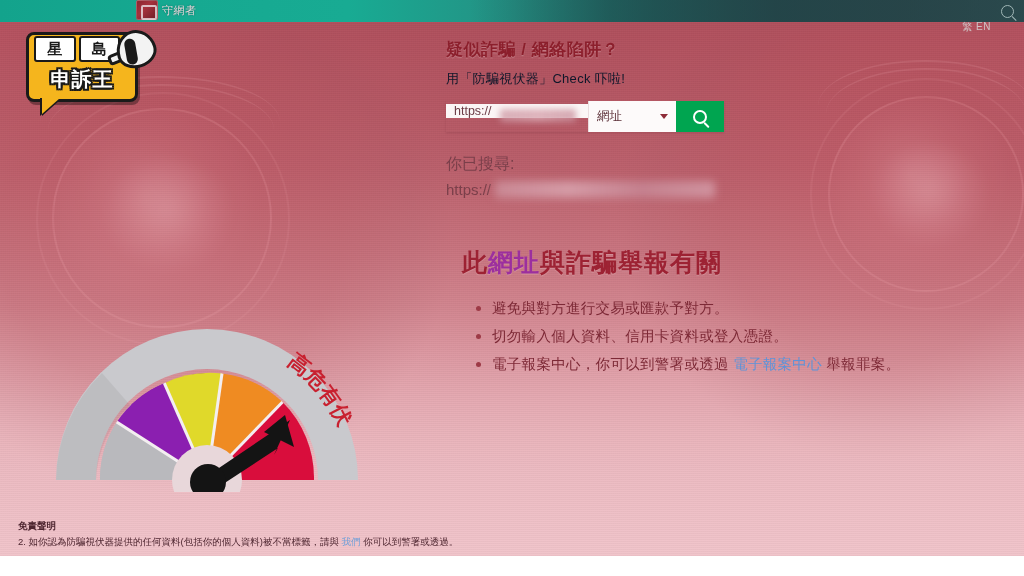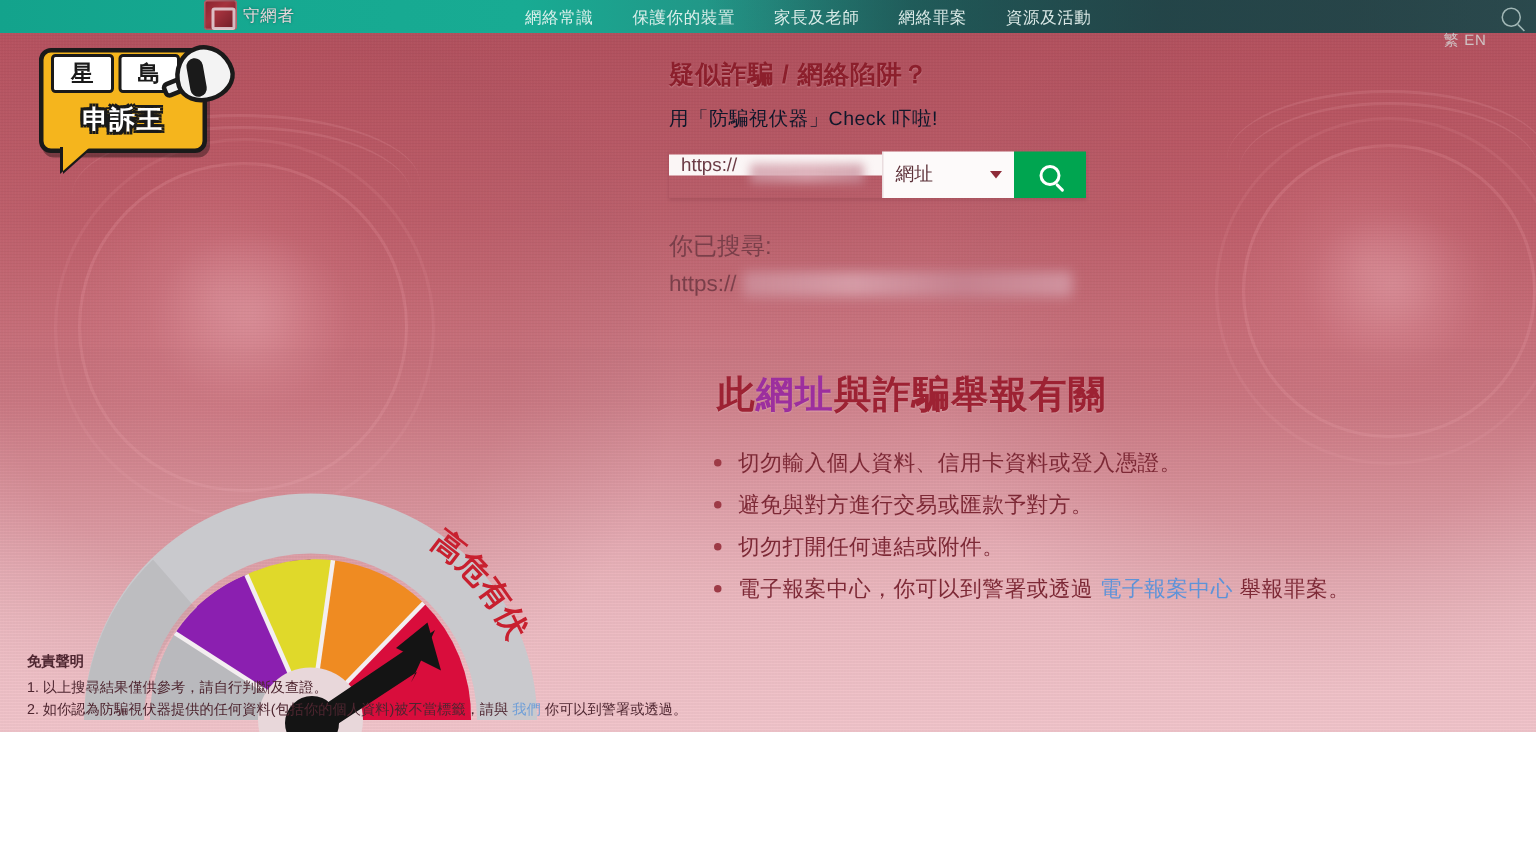--- a/index.html
+++ b/index.html
@@ -3,21 +3,21 @@
 <meta charset="utf-8">
 <style>
   * { box-sizing: border-box; margin: 0; padding: 0; }
   html, body {
     width: 1024px; height: 576px;
     overflow: hidden;
     font-family: "Liberation Sans", "DejaVu Sans", sans-serif;
   }
   #stage {
     position: relative;
-    width: 1024px; height: 488px;
+    width: 1024px; height: 556px;
     background: #d78c96;
     overflow: hidden;
     text-decoration: underline;
   }
 
   
   .bg-base {
     position: absolute; inset: 0;
     background:
       radial-gradient(ellipse 330px 300px at 170px 235px, rgba(150,25,38,0.95) 0%, rgba(140,24,36,0.75) 52%, rgba(120,22,34,0.25) 74%, rgba(110,20,32,0) 86%),
@@ -139,21 +139,21 @@
     display:flex; gap:3px;
   }
   .logo-line1 span {
     flex:1; background:#ffffff; border:2px solid #1a1a1a; border-radius:3px;
     font-size:15px; line-height:22px; text-align:center; color:#1a1a1a;
     font-weight:bold; font-family:"DejaVu Sans", sans-serif;
   }
   .logo-line2 {
     position:absolute; left:14px; top:40px; width:100px; height:30px;
     display:flex; gap:2px; align-items:center; justify-content:center;
-    font-size:17px; font-weight:bold; color:#ffffff; letter-spacing:1px;
+    font-size:20px; font-weight:bold; color:#ffffff; letter-spacing:1px;
     font-family:"DejaVu Sans", sans-serif;
     text-shadow:
       -2px 0 0 #1a1a1a, 2px 0 0 #1a1a1a, 0 -2px 0 #1a1a1a, 0 2px 0 #1a1a1a,
       -2px -2px 0 #1a1a1a, 2px 2px 0 #1a1a1a, -2px 2px 0 #1a1a1a, 2px -2px 0 #1a1a1a;
   }
   .logo-mega {
     position:absolute; left:88px; top:2px; width:56px; height:46px;
   }
   .logo-mega .cone {
     position:absolute; left:10px; top:4px; width:40px; height:38px;
@@ -233,21 +233,21 @@
     margin-top:6px; font-size:15px; color:#7a3f4a; position:relative;
     display:flex; align-items:center;
   }
   .blur-url {
     margin-left:4px; width:220px; height:17px;
     background: linear-gradient(90deg, rgba(203,140,152,0.9), rgba(214,158,169,0.95), rgba(198,132,146,0.9), rgba(210,152,164,0.9));
     filter: blur(4px); border-radius:3px;
   }
 
   .result-title {
-    margin-top:48px; margin-left:32px;
+    margin-top:48px; margin-left:16px;
     font-size:25px; font-weight:bold; color:#9d2233; letter-spacing:1px;
     text-shadow:0 1px 1px rgba(255,255,255,0.2);
   }
   .result-title .hl { color:#9c2f9e; }
   .result-sub {
     margin-top:12px; margin-left:20px;
     font-size:15.5px; font-weight:bold; color:#5a2430; letter-spacing:0.5px;
   }
 
   .tips { margin-top:20px; margin-left:28px; list-style:none; }
@@ -290,27 +290,20 @@
 
   <div class="topbar">
     <div class="topbar-dark"></div>
   </div>
 
   <div class="brand-mini">
     <div class="brand-shield"></div>
     <div class="brand-mini-text">守網者</div>
   </div>
 
-  <nav class="nav">
-    <a href="#">網絡常識</a>
-    <a href="#">保護你的裝置</a>
-    <a href="#">家長及老師</a>
-    <a href="#">網絡罪案</a>
-    <a href="#">資源及活動</a>
-  </nav>
 
   <div class="nav-right">
     <span class="lang">繁 EN</span>
     <span class="mag"></span>
   </div>
 
   <div class="logo">
     <div class="logo-bubble"></div>
     <div class="logo-tail"></div>
     <div class="logo-line1">
@@ -387,26 +380,24 @@
     <div class="searched-url">
       <span>https://</span>
       <span class="blur-url"></span>
     </div>
 
     <div class="result-title">
       <span>此</span><span class="hl">網址</span><span>與詐騙舉報有關</span>
     </div>
 
     <ul class="tips">
+      <li>避免與對方進行交易或匯款予對方。</li>
       <li>切勿輸入個人資料、信用卡資料或登入憑證。</li>
-      <li>避免與對方進行交易或匯款予對方。</li>
-      <li>切勿打開任何連結或附件。</li>
       <li><span>電子報案中心，你可以到警署或透過 </span><a href="#">電子報案中心</a><span> 舉報罪案。</span></li>
     </ul>
   </div>
 
   <div class="disclaimer">
     <div class="dt">免責聲明</div>
-    <div>1. 以上搜尋結果僅供參考，請自行判斷及查證。</div>
     <div><span>2. 如你認為防騙視伏器提供的任何資料(包括你的個人資料)被不當標籤，請與 </span><a href="#">我們</a><span> 你可以到警署或透過。</span></div>
   </div>
 
 </div>
 
 </body></html>

